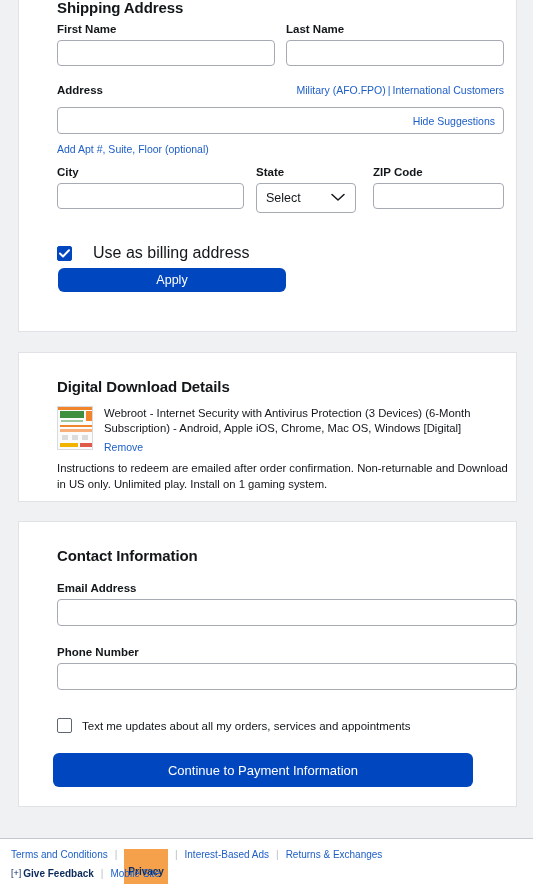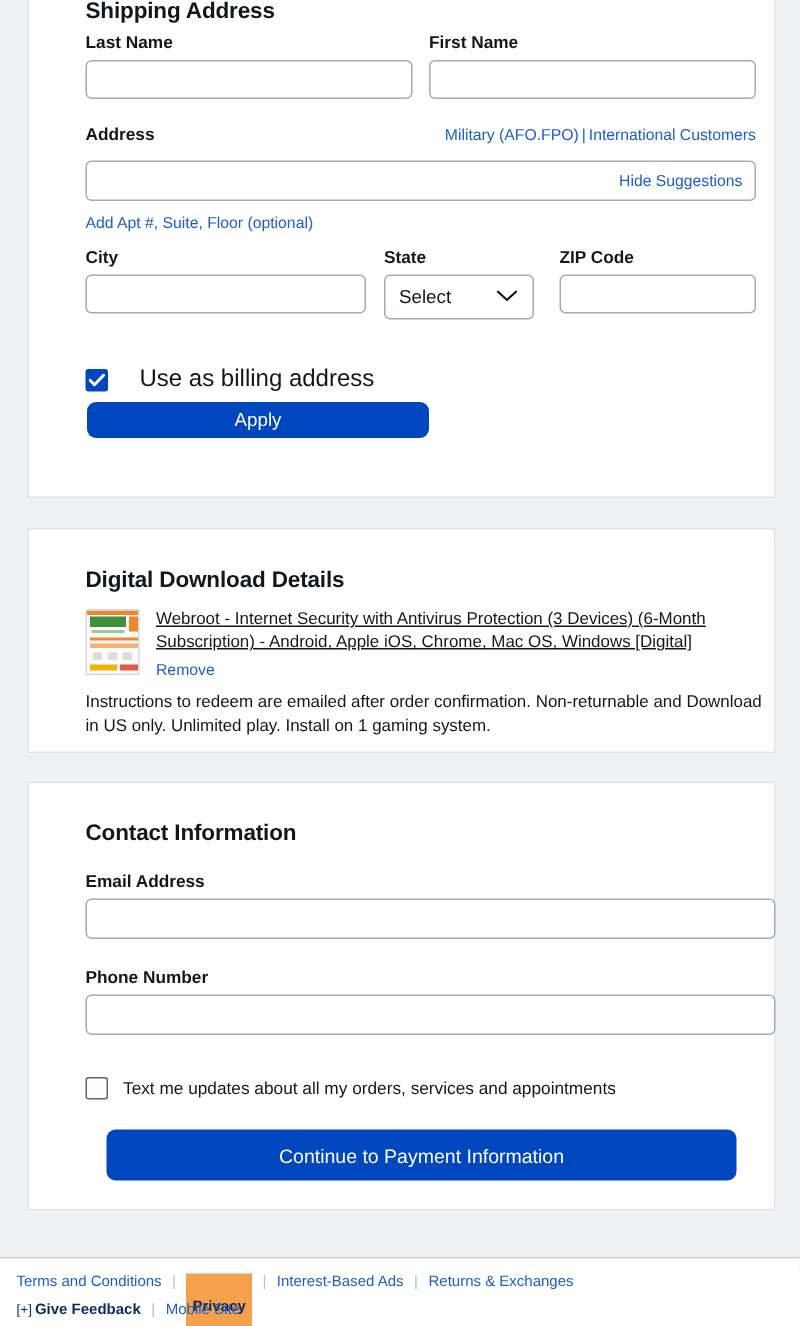--- a/index.html
+++ b/index.html
@@ -97,36 +97,36 @@
   
   #digital-card { top: 352px; height: 150px; }
   .dd-title { position: absolute; left: 38px; top: 25px; }
   .dd-item { position: absolute; left: 38px; top: 53px; width: 452px; display: flex; }
   .thumb {
     width: 36px; height: 44px; flex: none; margin-right: 11px;
     border: 1px solid #d8dadf; background: #fbfbfb;
     overflow: hidden; position: relative;
   }
   .thumb i { position: absolute; display: block; }
-  .dd-name { font-size: 11.3px; color: #13171a; line-height: 1.35; text-decoration: underline; }
+  .dd-name { font-size: 11.3px; color: #13171a; line-height: 1.35; }
   .dd-remove { margin-top: 3px; display: inline-block; }
   .dd-note {
     position: absolute; left: 38px; top: 108px; width: 455px;
     font-size: 11.3px; color: #13171a; line-height: 1.38;
   }
 
   
   #contact-card { top: 521px; height: 286px; }
   .ci-title { position: absolute; left: 38px; top: 25px; }
   .ci-email { position: absolute; left: 38px; top: 60px; width: 460px; }
   .ci-email .tinput, .ci-phone .tinput { height: 27px; }
   .ci-phone { position: absolute; left: 38px; top: 124px; width: 460px; }
   .sms-row { position: absolute; left: 38px; top: 196px; display: flex; align-items: center; }
   .sms-label { font-size: 11.5px; color: #13171a; margin-left: 10px; }
-  .continue-btn { position: absolute; left: 52px; top: 231px; width: 420px; height: 34px; font-size: 13px; }
+  .continue-btn { position: absolute; left: 34px; top: 231px; width: 420px; height: 34px; font-size: 13px; }
 
   
   .footer-divider { position: absolute; left: 0; top: 838px; width: 533px; height: 1px; background: #c5c8ce; }
   .footer { position: absolute; left: 0; top: 839px; width: 533px; height: 45px; background: #fff; }
   .f-row { display: flex; }
   .f-row1 { position: absolute; left: 11px; top: 10px; }
   .f-row2 { position: absolute; left: 11px; top: 29px; }
   .f-link { color: #1d5ec7; font-size: 10px; text-decoration: none; cursor: pointer; }
   .f-sep { color: #b9bcc2; font-size: 10px; padding: 0 7px; }
   .f-privacy {
@@ -140,25 +140,25 @@
 <body>
 
 <div class="page">
 
   <div class="card" id="shipping-card">
 
     <div class="section-title sa-title">Shipping Address</div>
 
     <div class="name-row">
       <div class="name-col">
+        <div class="field-label">First Name</div>
+        <input class="tinput" type="text" value="" style="">
+      </div>
+      <div class="name-col">
         <div class="field-label">Last Name</div>
-        <input class="tinput" type="text" value="" style="">
-      </div>
-      <div class="name-col">
-        <div class="field-label">First Name</div>
         <input class="tinput" type="text" value="" style="">
       </div>
     </div>
 
     <div class="addr-label-row">
       <div class="field-label" style="margin-bottom:16px">Address</div>
       <div class="addr-links">
         <a class="link">Military (AFO.FPO)</a><span class="sep">|</span><a class="link">International Customers</a>
       </div>
     </div>

